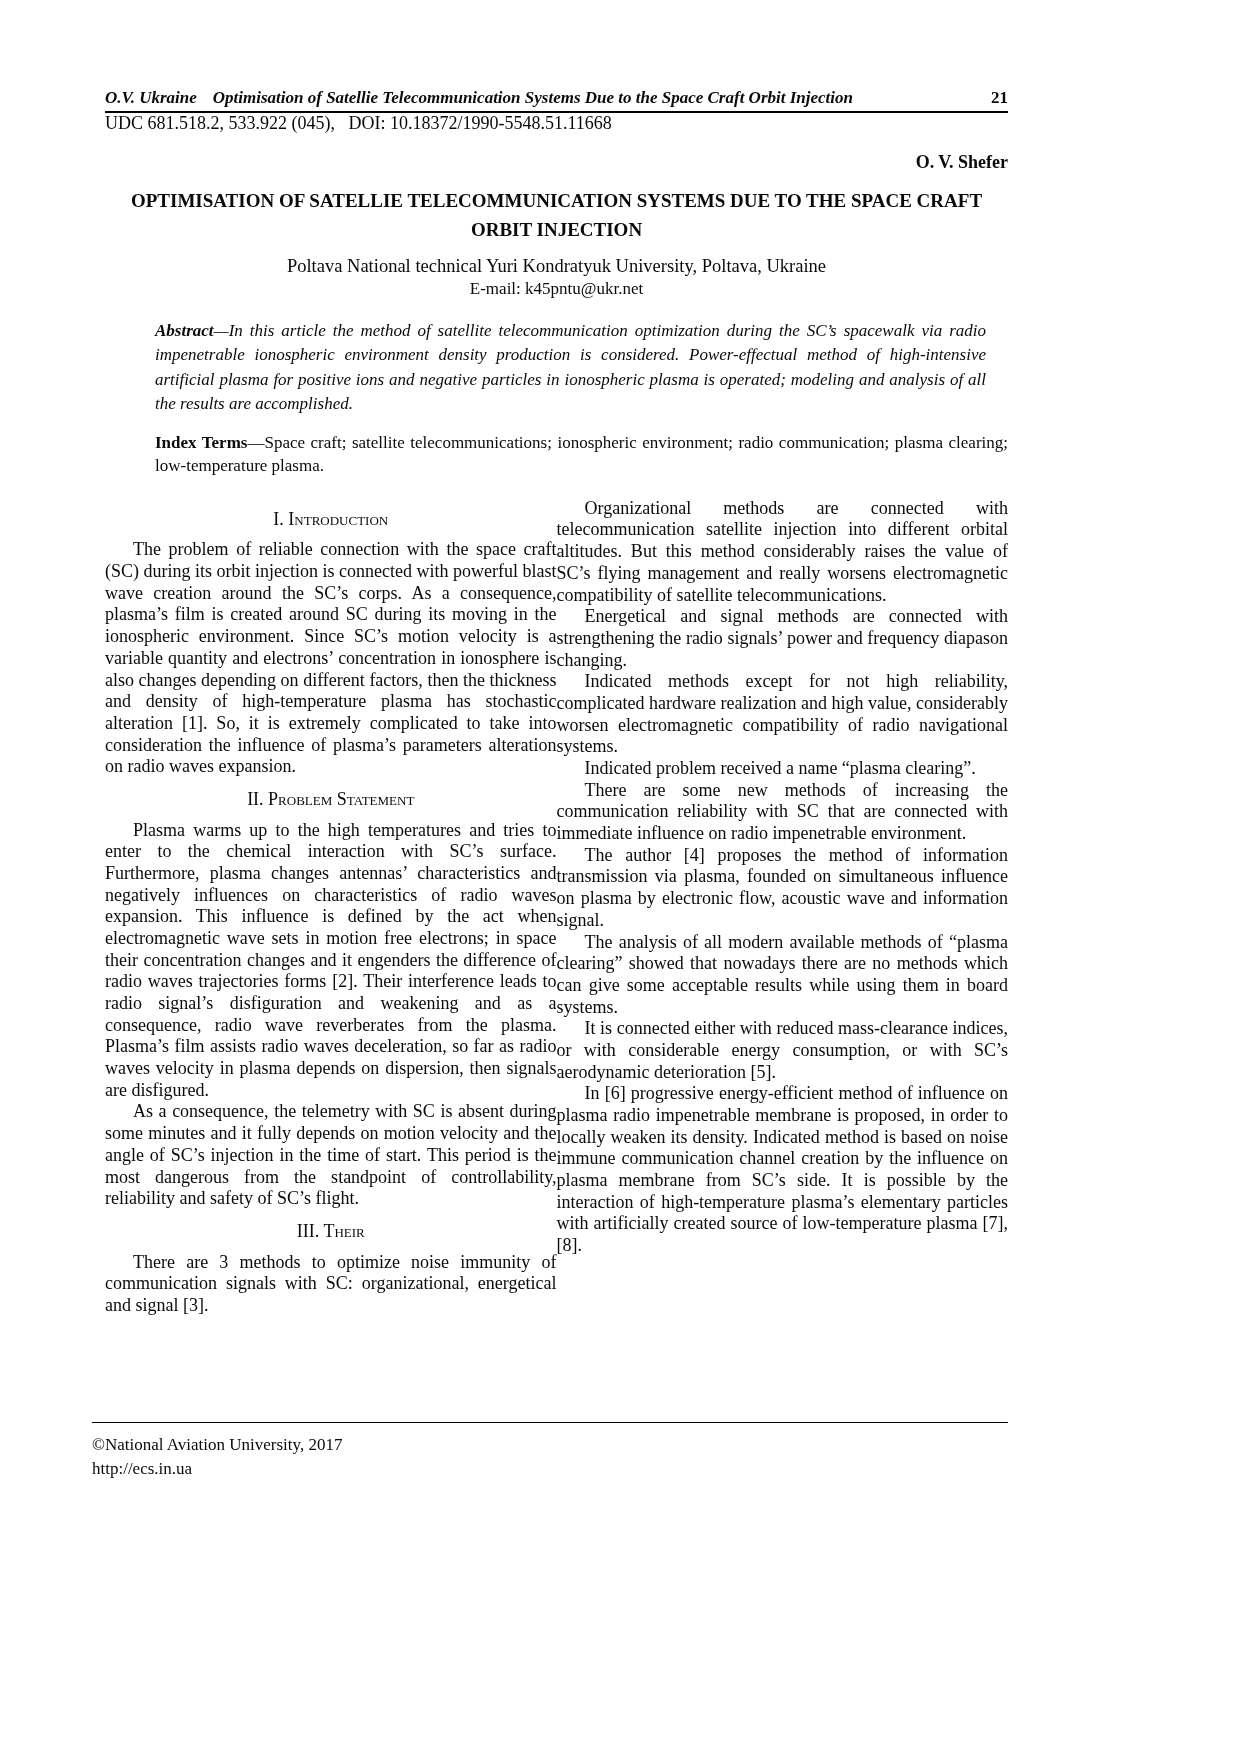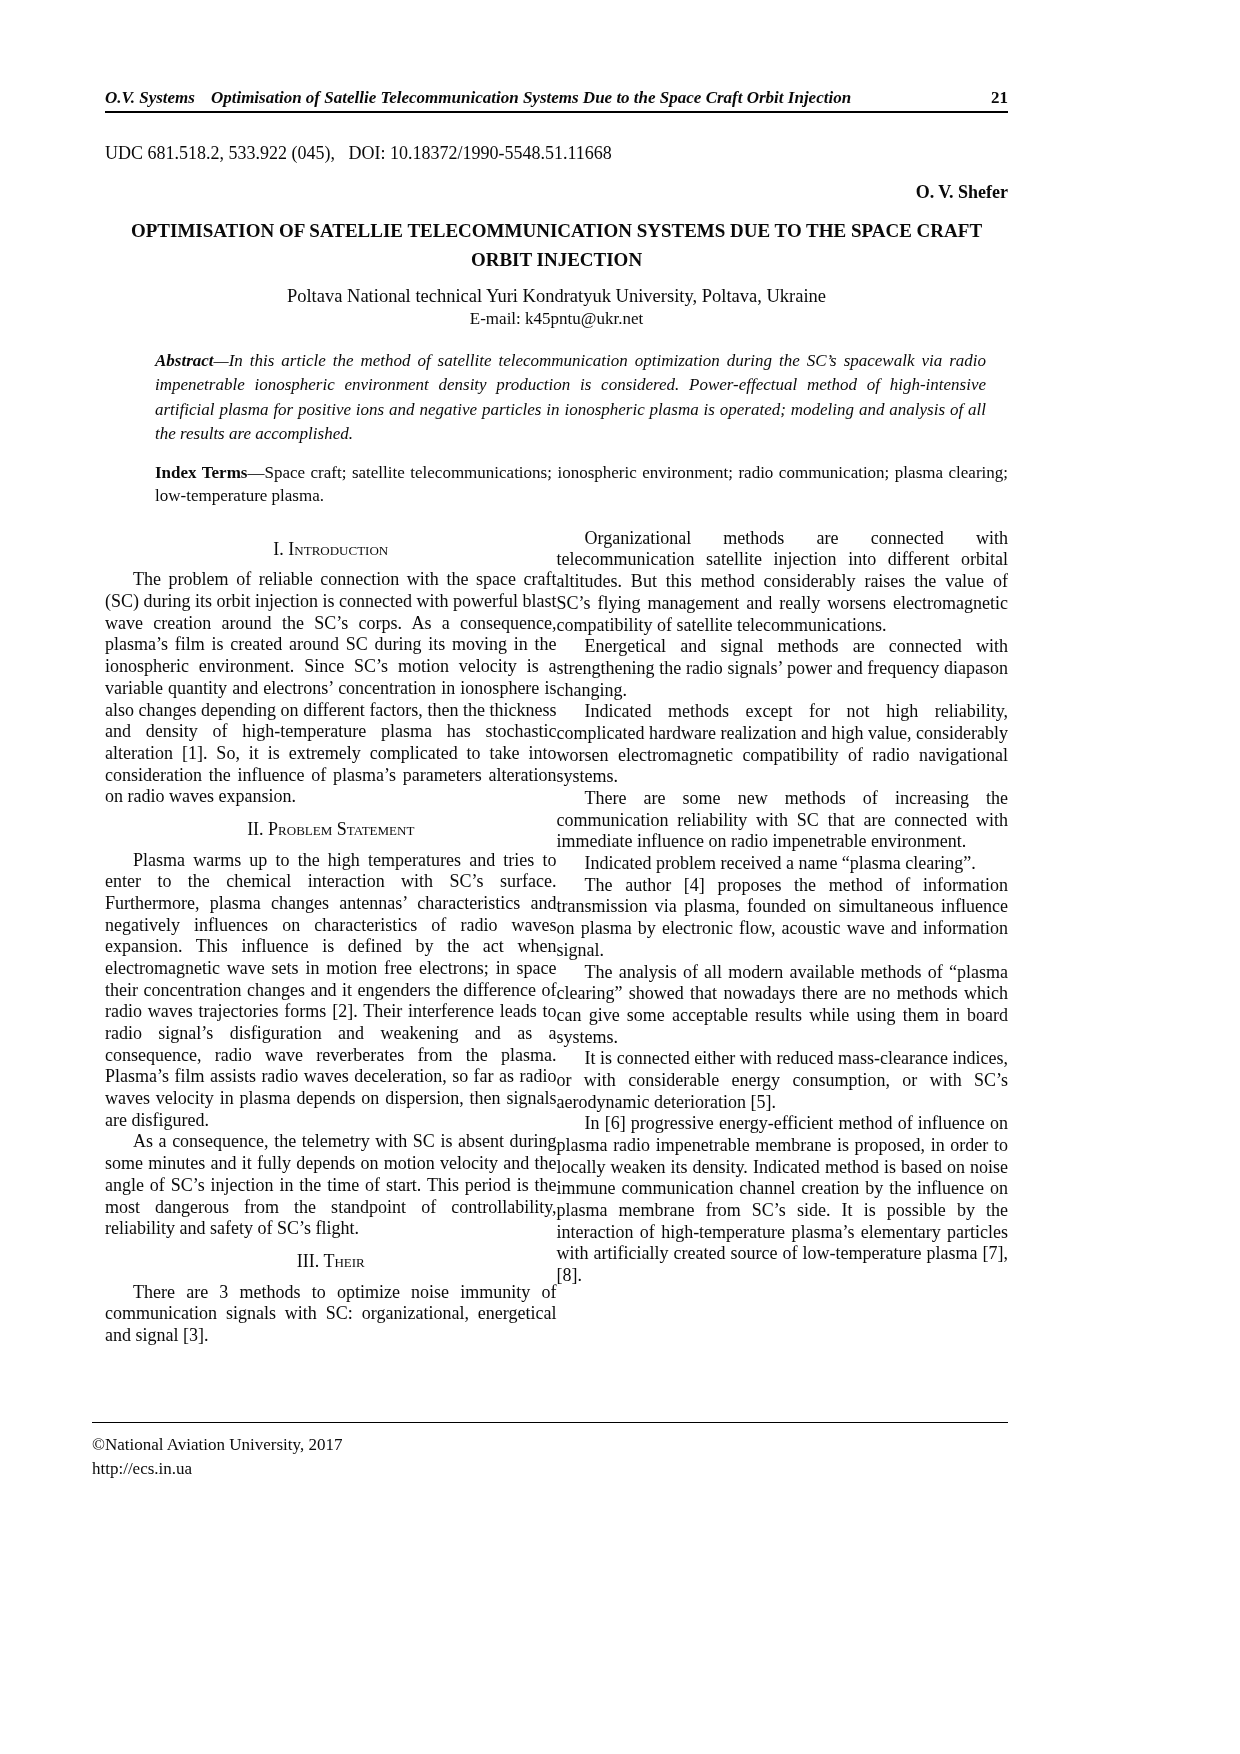--- a/index.html
+++ b/index.html
@@ -24,21 +24,20 @@
     padding-bottom: 3px;
     font-size: 17px;
     font-weight: bold;
     font-style: italic;
   }
   .running-head .rh-author { margin-right: 16px; white-space: nowrap; }
   .running-head .rh-title { flex: 1; }
   .running-head .rh-page { font-style: normal; font-weight: bold; margin-left: 20px; }
 
   .udc-line {
-    margin-top: 30px;
     font-size: 18px;
     white-space: pre-wrap;
     font-family: Liberation Serif, serif;
   }
   .author-byline {
     margin-top: 18px;
     text-align: right;
     font-weight: bold;
     font-size: 18px;
   }
@@ -111,21 +110,21 @@
     font-size: 17px;
     line-height: 1.4;
   }
 </style>
 </head>
 <body>
 
 <div class="page">
 
   <div class="running-head">
-    <span class="rh-author">O.V. Systems</span>
+    <span class="rh-author">O.V. Ukraine</span>
     <span class="rh-title">Optimisation of Satellie Telecommunication Systems Due to the Space Craft Orbit Injection</span>
     <span class="rh-page">21</span>
   </div>
 
   <div class="udc-line">UDC 681.518.2, 533.922 (045),   DOI: 10.18372/1990-5548.51.11668</div>
 
   <div class="author-byline">O. V. Shefer</div>
 
   <div class="paper-title">OPTIMISATION OF SATELLIE TELECOMMUNICATION SYSTEMS DUE TO THE SPACE CRAFT ORBIT INJECTION</div>
 
@@ -144,22 +143,22 @@
         <div class="section-heading">II. Problem Statement</div>
         <p class="para">Plasma warms up to the high temperatures and tries to enter to the chemical interaction with SC’s surface. Furthermore, plasma changes antennas’ characteristics and negatively influences on characteristics of radio waves expansion. This influence is defined by the act when electromagnetic wave sets in motion free electrons; in space their concentration changes and it engenders the difference of radio waves trajectories forms [2]. Their interference leads to radio signal’s disfiguration and weakening and as a consequence, radio wave reverberates from the plasma. Plasma’s film assists radio waves deceleration, so far as radio waves velocity in plasma depends on dispersion, then signals are disfigured.</p>
         <p class="para">As a consequence, the telemetry with SC is absent during some minutes and it fully depends on motion velocity and the angle of SC’s injection in the time of start. This period is the most dangerous from the standpoint of controllability, reliability and safety of SC’s flight.</p>
         <div class="section-heading">III. Their</div>
         <p class="para">There are 3 methods to optimize noise immunity of communication signals with SC: organizational, energetical and signal [3].</p>
       </div>
     <div class="column">
         <p class="para">Organizational methods are connected with telecommunication satellite injection into different orbital altitudes. But this method considerably raises the value of SC’s flying management and really worsens electromagnetic compatibility of satellite telecommunications.</p>
         <p class="para">Energetical and signal methods are connected with strengthening the radio signals’ power and frequency diapason changing.</p>
         <p class="para">Indicated methods except for not high reliability, complicated hardware realization and high value, considerably worsen electromagnetic compatibility of radio navigational systems.</p>
+        <p class="para">Indicated problem received a name “plasma clearing”.</p>
         <p class="para">There are some new methods of increasing the communication reliability with SC that are connected with immediate influence on radio impenetrable environment.</p>
-        <p class="para">Indicated problem received a name “plasma clearing”.</p>
         <p class="para">The author [4] proposes the method of information transmission via plasma, founded on simultaneous influence on plasma by electronic flow, acoustic wave and information signal.</p>
         <p class="para">The analysis of all modern available methods of “plasma clearing” showed that nowadays there are no methods which can give some acceptable results while using them in board systems.</p>
         <p class="para">It is connected either with reduced mass-clearance indices, or with considerable energy consumption, or with SC’s aerodynamic deterioration [5].</p>
         <p class="para">In [6] progressive energy-efficient method of influence on plasma radio impenetrable membrane is proposed, in order to locally weaken its density. Indicated method is based on noise immune communication channel creation by the influence on plasma membrane from SC’s side. It is possible by the interaction of high-temperature plasma’s elementary particles with artificially created source of low-temperature plasma [7], [8].</p>
       </div>
   </div>
 
   <div class="footer">
     <div class="footnote-rule"></div>
     <div class="footer-text">

